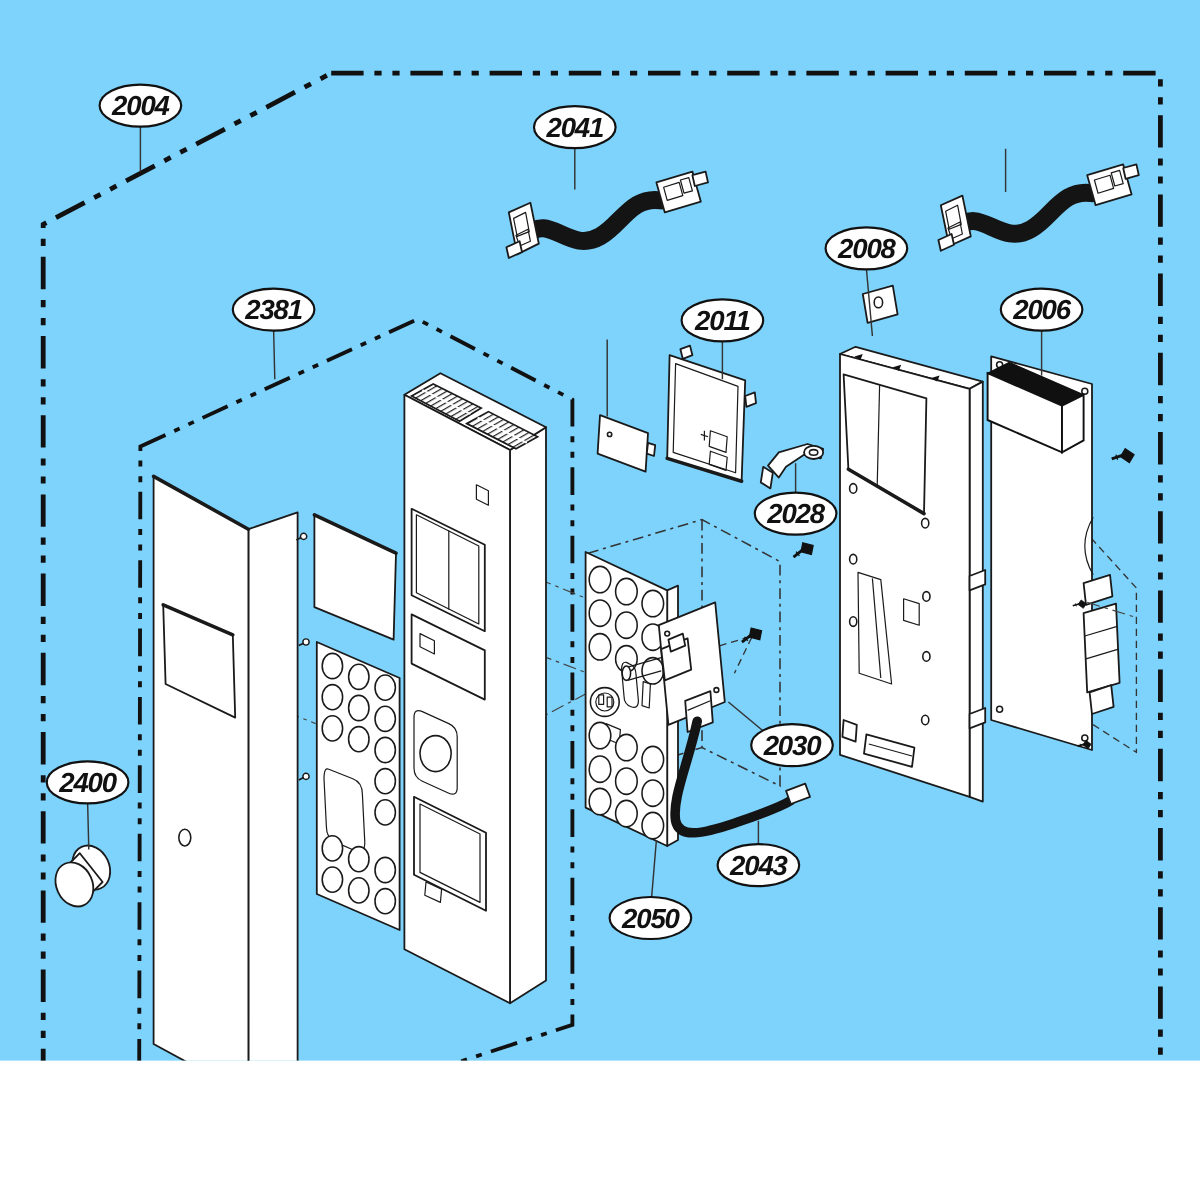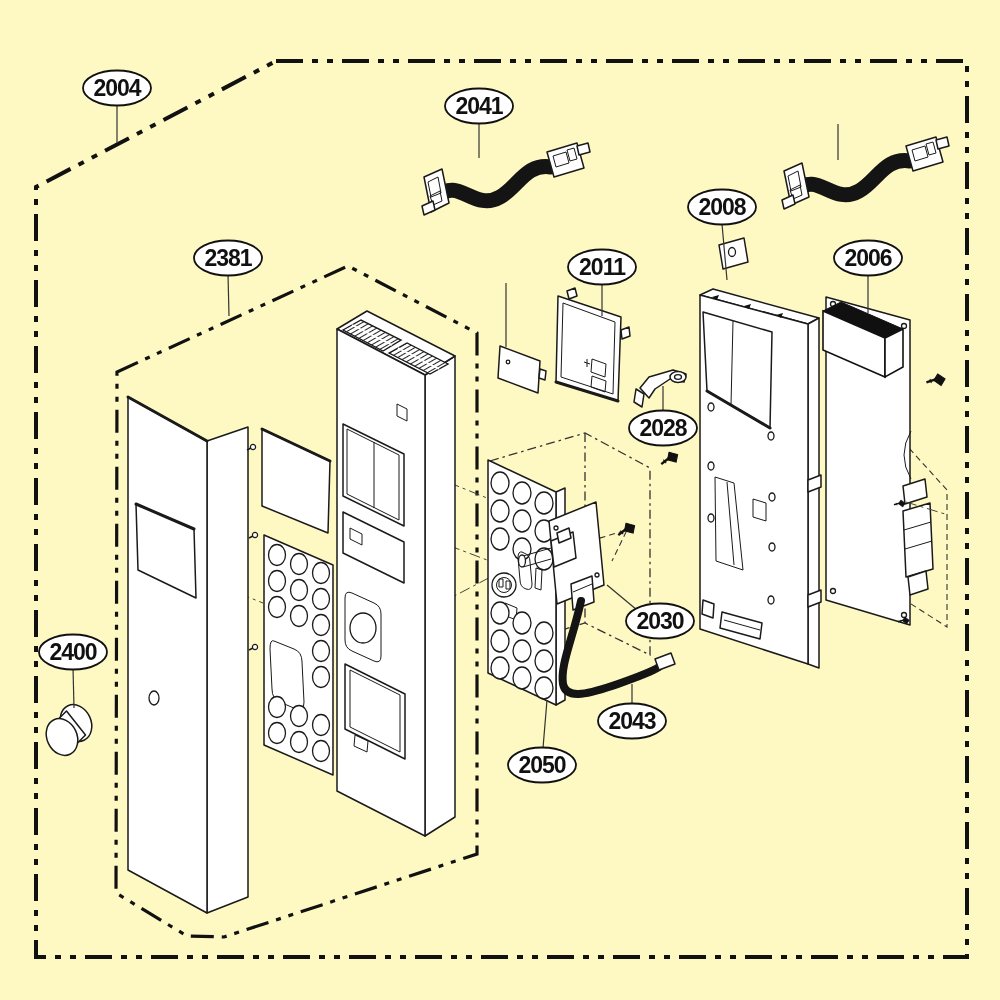--- a/index.html
+++ b/index.html
@@ -1,16 +1,16 @@
 <!DOCTYPE html>
 <html><head>
 <meta charset="utf-8">
 <style>
   html,body{margin:0;padding:0;background:#ffffff;}
-  .stage{width:1000px;height:1000px;position:relative;background:#fef9c3;overflow:hidden;}
+  .stage{width:1000px;height:884px;position:relative;background:#7dd3fc;overflow:hidden;font-style:italic;}
   svg{display:block;}
   .callout-ellipse{fill:#ffffff;stroke:#111111;stroke-width:1.8;}
   .callout-text{font-family:"Liberation Sans","DejaVu Sans",sans-serif;font-weight:bold;font-size:23px;letter-spacing:-1px;fill:#111111;text-anchor:middle;}
   .leader{stroke:#333333;stroke-width:1.2;fill:none;}
   .part{fill:#ffffff;stroke:#1a1a1a;stroke-width:1.5;stroke-linejoin:round;}
   .thin{fill:none;stroke:#1a1a1a;stroke-width:1;stroke-linejoin:round;}
   .thick-edge{fill:none;stroke:#1a1a1a;stroke-width:3;stroke-linecap:round;}
   .hole{fill:#ffffff;stroke:#1a1a1a;stroke-width:1.3;}
   .phantom{fill:none;stroke:#333;stroke-width:1.3;stroke-dasharray:9 4 2.5 4;}
   .align{fill:none;stroke:#444;stroke-width:1;stroke-dasharray:11 4 3 4;}

